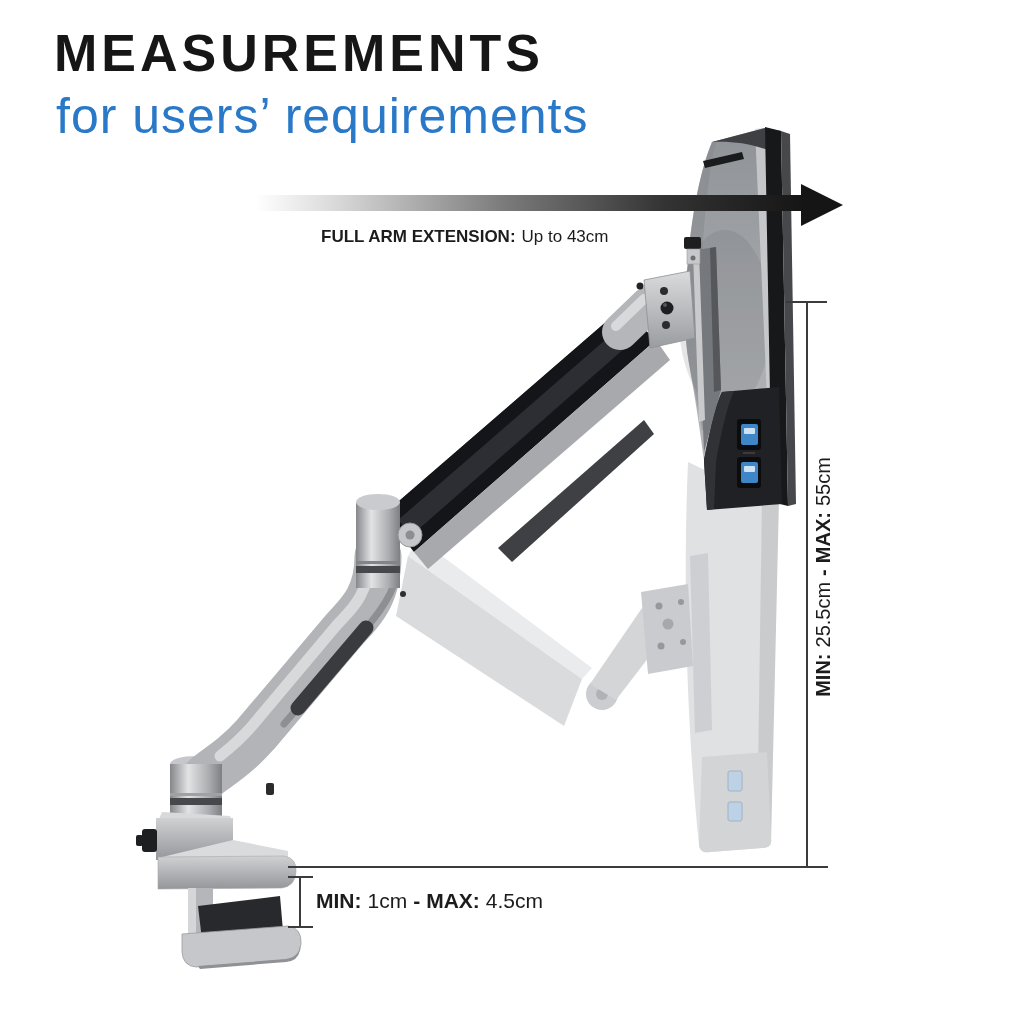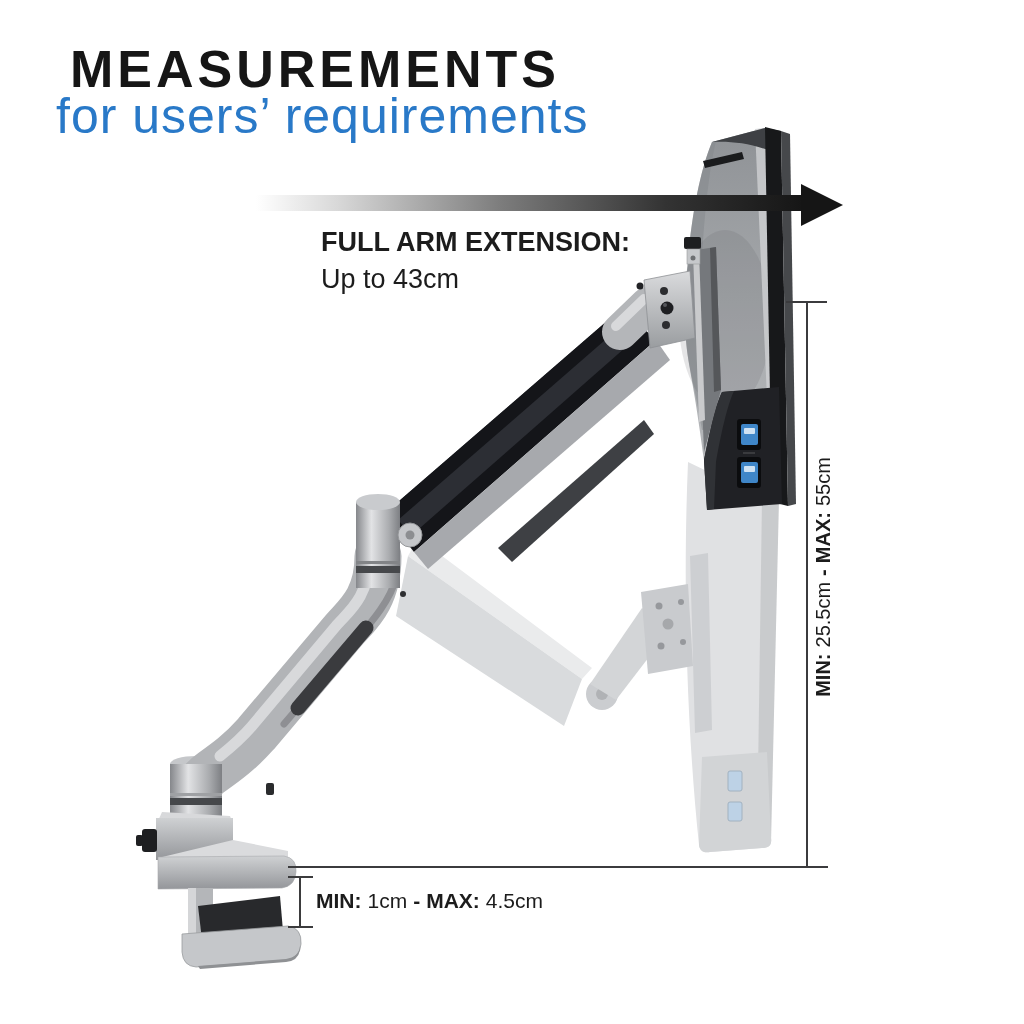--- a/index.html
+++ b/index.html
@@ -11,21 +11,21 @@
   .title{position:absolute;left:54px;top:26px;font-size:52px;line-height:1.05;
          font-weight:700;letter-spacing:4px;color:var(--heading-black,#161616);
          white-space:nowrap;}
   .subtitle{position:absolute;left:56px;top:90px;font-size:50px;line-height:1.05;
          font-weight:400;letter-spacing:1px;color:var(--accent-blue,#2979c8);
          white-space:nowrap;}
 
   .mlabel{position:absolute;display:inline-flex;gap:6px;align-items:baseline;
           color:var(--label-black,#1c1c1c);white-space:nowrap;}
   .mlabel .b{font-weight:700;}
-  .arrow-label{left:321px;top:227px;font-size:27px;flex-direction:column;}
+  .arrow-label{left:321px;top:227px;font-size:17px;}
   .clamp-label{left:316px;top:889px;font-size:21px;}
   .height-label{left:823px;top:577px;font-size:20px;
                 transform:translate(-50%,-50%) rotate(-90deg);}
 
   .mline{stroke:var(--measure-line,#3b3b3d);stroke-width:2;fill:none;}
   .arrow-head{fill:var(--arrow-dark,#151515);}
   .usb-blue{fill:var(--usb-port-blue,#3f86c8);}
 </style>
 </head>
 <body>
@@ -168,21 +168,21 @@
     <g shape-rendering="crispEdges">
       <path class="mline" d="M786,302 H827"></path>
       <path class="mline" d="M807,302 V867"></path>
       <path class="mline" d="M288,867 H828"></path>
       <path class="mline" d="M300,877 V927"></path>
       <path class="mline" d="M288,877 H313"></path>
       <path class="mline" d="M288,927 H313"></path>
     </g>
   </svg>
 
-  <h1 class="title" style="margin:16px;">MEASUREMENTS</h1>
+  <h1 class="title" style="margin:0;">MEASUREMENTS</h1>
   <div class="subtitle">for users’ requirements</div>
 
   <div class="mlabel arrow-label">
     <span class="b">FULL ARM EXTENSION:</span>
     <span>Up to 43cm</span>
   </div>
 
   <div class="mlabel height-label">
     <span class="b">MIN:</span>
     <span>25.5cm</span>

